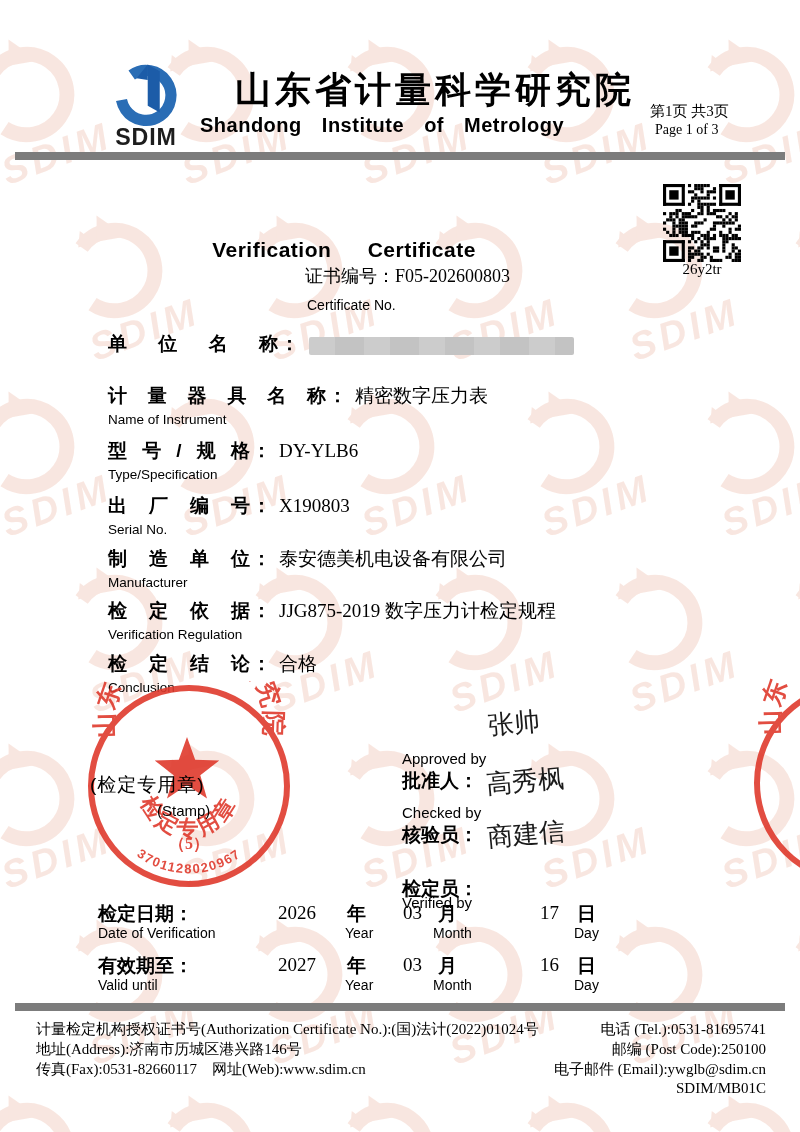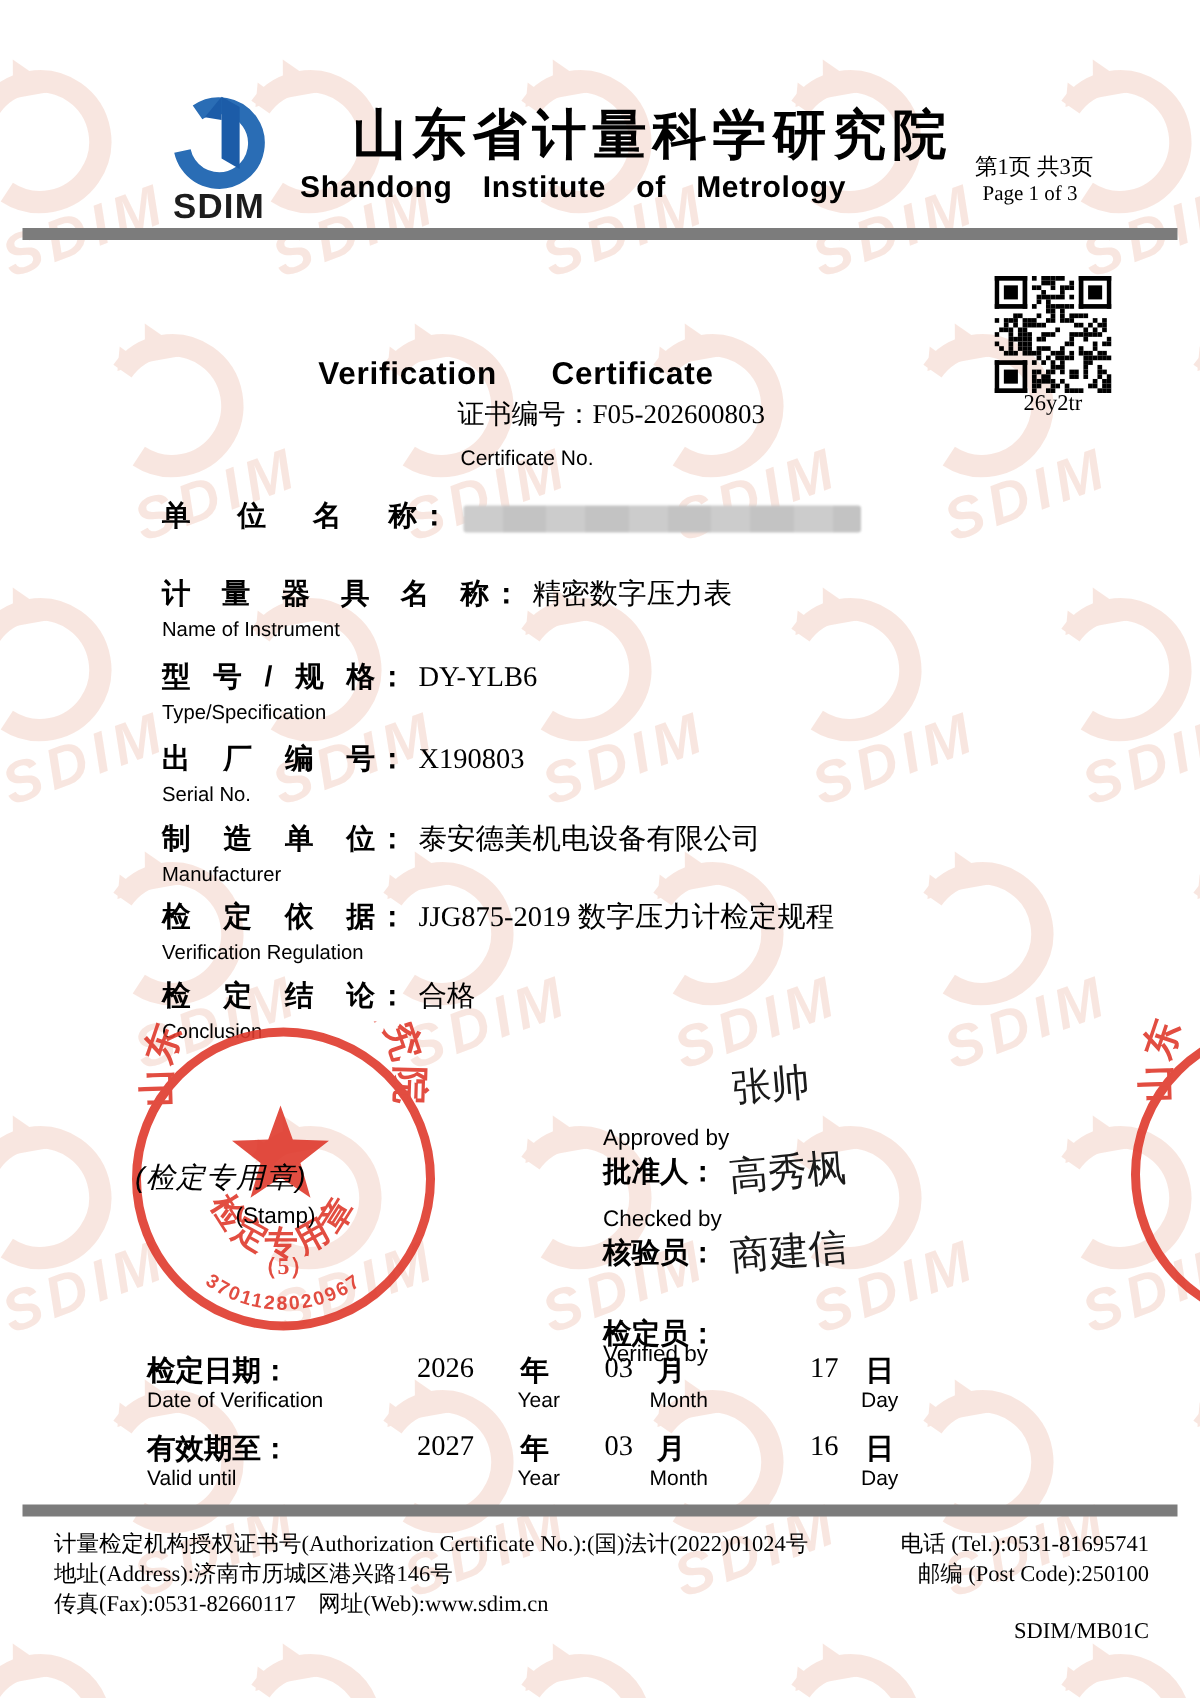--- a/index.html
+++ b/index.html
@@ -40,21 +40,21 @@
   .feng{font-size:13.5px;margin-top:3px;}
   .redacted{display:inline-block;width:265px;height:18px;margin-left:10px;vertical-align:middle;
             background:repeating-linear-gradient(90deg,#cccccc 0 26px,#c3c3c3 26px 55px);
             filter:blur(.6px);border-radius:2px;}
   
   .sig-label{font-weight:bold;font-size:19px;z-index:3;margin-top:48px;}
   .sig-eng{font-size:15px;z-index:3;}
   .sig-name{font-family:cursive;font-size:26px;color:#1a1a1a;transform:rotate(-5deg);z-index:3;}
   
   .seal{z-index:4;opacity:.9;}
-  .stamp-note-zh{left:90px;top:772px;font-size:19px;z-index:5;letter-spacing:1px;font-style:italic;}
+  .stamp-note-zh{left:90px;top:772px;font-size:19px;z-index:5;letter-spacing:1px;}
   .stamp-note-en{left:146px;top:802px;font-size:15px;z-index:5;padding-left:11px;}
   
   .d-zh{font-weight:bold;font-size:19px;z-index:2;}
   .d-en{font-size:14px;z-index:2;}
   .d-num{font-family:"Liberation Serif",serif;font-size:19px;z-index:2;}
   
   .fline-row{left:36px;top:0;width:730px;display:flex;justify-content:space-between;
              font-family:"Liberation Serif",serif;font-size:15px;z-index:2;white-space:nowrap;}
 </style>
 </head>
@@ -531,19 +531,20 @@
   <div class="abs fline-row" style="top:1020px">
     <span>计量检定机构授权证书号(Authorization Certificate No.):(国)法计(2022)01024号</span>
     <span>电话 (Tel.):0531-81695741</span>
   </div>
   <div class="abs fline-row" style="top:1040px">
     <span>地址(Address):济南市历城区港兴路146号</span>
     <span>邮编 (Post Code):250100</span>
   </div>
   <div class="abs fline-row" style="top:1060px">
     <span>传真(Fax):0531-82660117　网址(Web):www.sdim.cn</span>
+    <span>电子邮件 (Email):ywglb@sdim.cn</span>
   </div>
   <div class="abs fline-row" style="top:1080px">
     <span></span>
     <span>SDIM/MB01C</span>
   </div>
 
 </div>
 
 </body></html>

